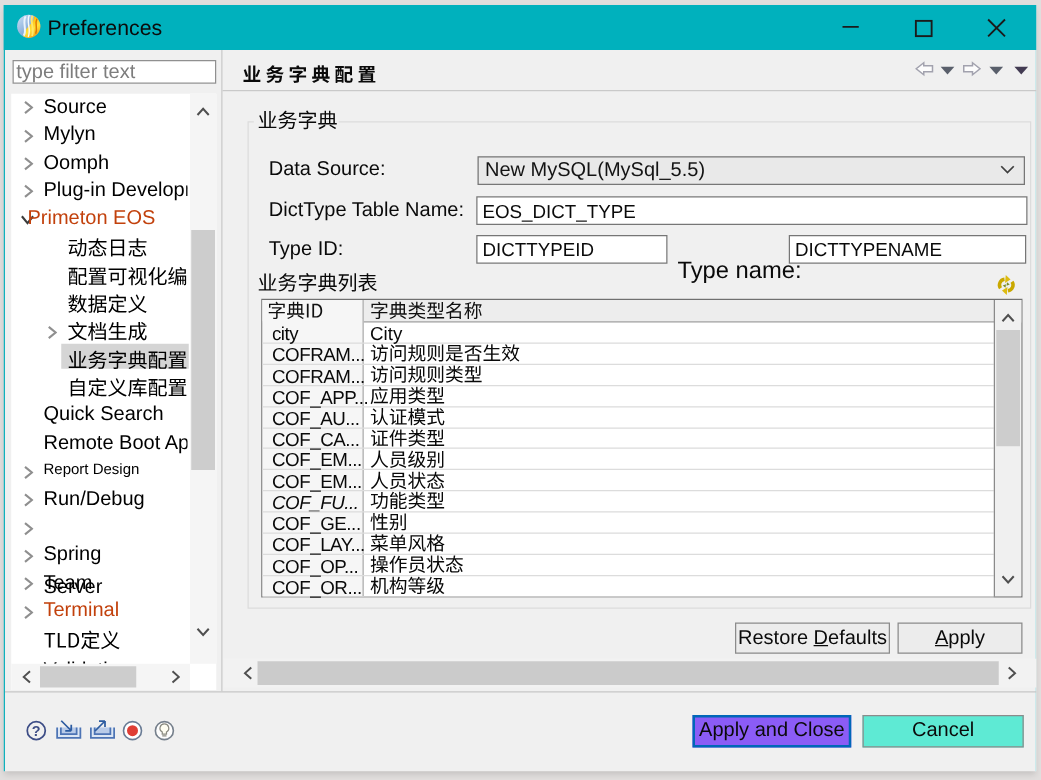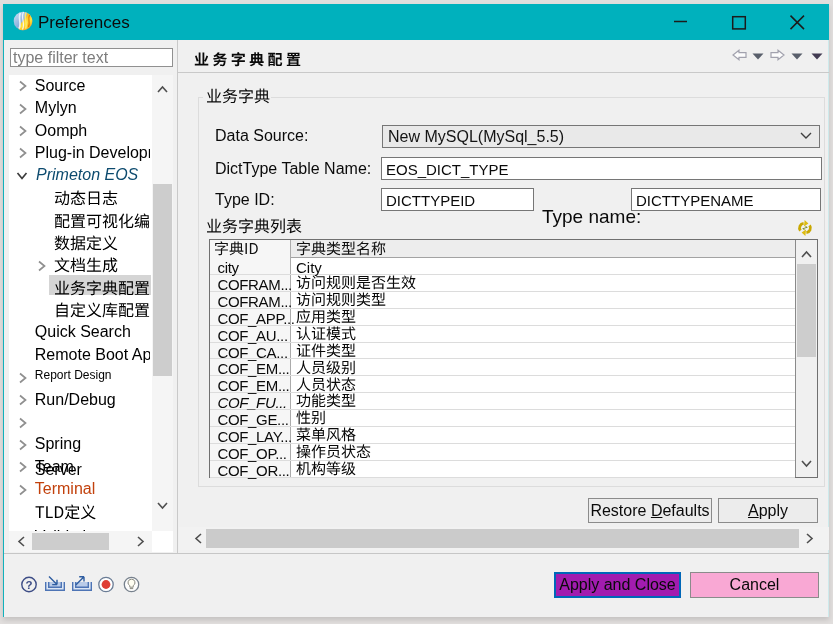--- a/index.html
+++ b/index.html
@@ -48,21 +48,21 @@
     <path d="M2 1.5 L7.5 6 L2 10.5" fill="none" stroke="#8f8f8f" stroke-width="1.7"></path>
   </svg>
 <div style="position:absolute;left:34.8px;top:121.55px;white-space:nowrap;font-size:16px;color:#000;max-width:115.2px;overflow:hidden;">Oomph</div>
 <svg style="position:absolute;left:17.5px;top:147.47px" width="9" height="12" viewBox="0 0 9 12">
     <path d="M2 1.5 L7.5 6 L2 10.5" fill="none" stroke="#8f8f8f" stroke-width="1.7"></path>
   </svg>
 <div style="position:absolute;left:34.8px;top:143.97px;white-space:nowrap;font-size:16px;color:#000;max-width:115.2px;overflow:hidden;">Plug-in Development</div>
 <svg style="position:absolute;left:16px;top:171.39px" width="12" height="9" viewBox="0 0 12 9">
     <path d="M1.5 2 L6 7.5 L10.5 2" fill="none" stroke="#3c3c3c" stroke-width="1.7"></path>
   </svg>
-<div style="position:absolute;left:36px;top:166.39px;white-space:nowrap;font-size:16px;color:#0c4a6e;max-width:115.2px;overflow:hidden;font-style:italic;">Primeton EOS</div>
+<div style="position:absolute;left:22px;top:166.39px;white-space:nowrap;font-size:16px;color:#c2410c;max-width:115.2px;overflow:hidden;">Primeton EOS</div>
 <svg style="position:absolute;left:54.3px;top:188.1px;overflow:hidden" width="64.0" height="20.0" viewBox="0 -16.00 64.00 20.00">
     <path fill="#000" d="M1.4 -12.1V-11.1H7.6V-12.1ZM10.4 -13.2C10.4 -12 10.4 -10.9 10.4 -9.7H8.1V-8.6H10.4C10.2 -4.9 9.5 -1.6 7.3 0.4C7.6 0.6 8.1 1 8.3 1.3C10.6 -1 11.3 -4.6 11.5 -8.6H13.9C13.7 -2.9 13.5 -0.8 13.1 -0.3C12.9 -0.1 12.8 -0.1 12.5 -0.1C12.1 -0.1 11.3 -0.1 10.4 -0.2C10.6 0.2 10.7 0.7 10.8 1C11.6 1.1 12.5 1.1 13 1C13.5 1 13.8 0.8 14.1 0.4C14.7 -0.3 14.9 -2.5 15.1 -9.1C15.1 -9.3 15.1 -9.7 15.1 -9.7H11.6C11.6 -10.9 11.6 -12 11.6 -13.2ZM1.4 -0.7 1.4 -0.7V-0.7C1.8 -0.9 2.4 -1.1 6.8 -2.1L7.1 -1L8.2 -1.4C7.9 -2.5 7.2 -4.4 6.6 -5.8L5.6 -5.6C5.9 -4.8 6.2 -3.9 6.5 -3.1L2.7 -2.3C3.3 -3.7 3.9 -5.5 4.3 -7.2H7.9V-8.3H0.9V-7.2H3.1C2.7 -5.3 2 -3.5 1.8 -2.9C1.5 -2.3 1.3 -1.9 1 -1.8C1.2 -1.5 1.4 -0.9 1.4 -0.7Z M22.1 -6.5C23 -6 24.2 -5.2 24.7 -4.6L25.8 -5.3C25.2 -5.9 24 -6.7 23.1 -7.2ZM20.3 -3.9V-0.7C20.3 0.6 20.8 0.9 22.7 0.9C23.1 0.9 26 0.9 26.4 0.9C27.9 0.9 28.3 0.4 28.5 -1.6C28.1 -1.7 27.6 -1.8 27.4 -2C27.3 -0.4 27.2 -0.2 26.3 -0.2C25.7 -0.2 23.2 -0.2 22.7 -0.2C21.7 -0.2 21.5 -0.3 21.5 -0.7V-3.9ZM22.6 -4.2C23.5 -3.4 24.6 -2.2 25.1 -1.4L26.1 -2.1C25.5 -2.8 24.4 -4 23.5 -4.8ZM28 -3.8C28.8 -2.4 29.6 -0.6 29.9 0.6L31 0.1C30.7 -1 29.9 -2.8 29.1 -4.1ZM18.5 -3.9C18.2 -2.6 17.6 -0.9 16.9 0.1L18 0.6C18.7 -0.4 19.2 -2.2 19.5 -3.5ZM23.5 -13.5C23.4 -12.7 23.3 -11.9 23.1 -11.2H16.9V-10.1H22.8C22 -8 20.4 -6.3 16.7 -5.3C17 -5.1 17.3 -4.6 17.4 -4.3C21.6 -5.4 23.3 -7.5 24.1 -10.1C25.3 -7.2 27.4 -5.2 30.5 -4.4C30.7 -4.7 31 -5.2 31.3 -5.5C28.4 -6.1 26.4 -7.8 25.3 -10.1H31.2V-11.2H24.4C24.5 -11.9 24.6 -12.7 24.7 -13.5Z M36 -5.6H44V-1.1H36ZM36 -6.8V-11.2H44V-6.8ZM34.8 -12.4V1.1H36V0.1H44V1H45.3V-12.4Z M52.3 -4.1V-0.6C52.3 0.7 52.8 1.1 54.7 1.1C55 1.1 57.9 1.1 58.3 1.1C59.9 1.1 60.2 0.5 60.4 -1.6C60.1 -1.6 59.6 -1.8 59.3 -2C59.2 -0.3 59.1 -0 58.2 -0C57.6 -0 55.2 -0 54.7 -0C53.7 -0 53.5 -0.1 53.5 -0.6V-4.1ZM54 -5.1C55.4 -4.3 56.9 -3.1 57.6 -2.3L58.5 -3.1C57.7 -3.9 56.2 -5 54.9 -5.8ZM59.9 -3.7C60.7 -2.4 61.6 -0.5 62 0.6L63.1 0.1C62.7 -1 61.8 -2.8 61 -4.1ZM50.4 -4C50.1 -2.7 49.5 -1.1 48.8 -0.1L49.9 0.5C50.6 -0.6 51.1 -2.3 51.5 -3.6ZM55.3 -13.4V-11.1H48.9V-10H55.3V-7.3H49.9V-6.1H62.2V-7.3H56.6V-10H63.2V-11.1H56.6V-13.4Z"></path>
   </svg>
 <svg style="position:absolute;left:54.3px;top:210.5px;overflow:hidden" width="95.7" height="20.0" viewBox="0 -16.00 95.70 20.00">
     <path fill="#000" d="M8.9 -12.7V-11.6H13.7V-7.7H8.9V-0.7C8.9 0.7 9.4 1.1 10.8 1.1C11.2 1.1 13.2 1.1 13.5 1.1C15 1.1 15.3 0.4 15.5 -2.2C15.2 -2.3 14.7 -2.5 14.4 -2.7C14.3 -0.4 14.2 -0 13.5 -0C13 -0 11.3 -0 11 -0C10.2 -0 10.1 -0.1 10.1 -0.7V-6.5H13.7V-5.4H14.9V-12.7ZM2.3 -2.5H6.7V-0.9H2.3ZM2.3 -3.4V-8.8H3.4V-7.6C3.4 -6.7 3.2 -5.7 2.3 -4.9C2.4 -4.8 2.7 -4.5 2.8 -4.4C3.8 -5.3 4 -6.6 4 -7.6V-8.8H4.9V-5.8C4.9 -5.1 5.1 -4.9 5.8 -4.9C5.9 -4.9 6.4 -4.9 6.6 -4.9H6.7V-3.4ZM0.9 -12.8V-11.7H3.2V-9.9H1.3V1.2H2.3V0.1H6.7V1H7.7V-9.9H5.9V-11.7H8.1V-12.8ZM4.1 -9.9V-11.7H5V-9.9ZM5.6 -8.8H6.7V-5.6L6.7 -5.6C6.6 -5.6 6.6 -5.6 6.4 -5.6C6.3 -5.6 5.9 -5.6 5.8 -5.6C5.6 -5.6 5.6 -5.6 5.6 -5.8Z M26.4 -12H29.1V-10.5H26.4ZM22.7 -12H25.3V-10.5H22.7ZM19 -12H21.6V-10.5H19ZM19 -6.8V-0.1H16.9V0.8H31.1V-0.1H28.9V-6.8H23.9L24.1 -7.8H30.8V-8.7H24.3L24.5 -9.6H30.3V-12.8H17.9V-9.6H23.3L23.1 -8.7H17.1V-7.8H23L22.8 -6.8ZM20.2 -0.1V-1.1H27.7V-0.1ZM20.2 -4.4H27.7V-3.5H20.2ZM20.2 -5.1V-6H27.7V-5.1ZM20.2 -2.8H27.7V-1.8H20.2Z M32.9 -12.3V-11.1H44V-0.5C44 -0.1 43.8 -0 43.5 0C43.1 0 41.8 0 40.5 -0C40.7 0.3 40.9 0.9 41 1.2C42.6 1.2 43.7 1.2 44.4 1C45 0.8 45.2 0.4 45.2 -0.4V-11.1H47.2V-12.3ZM35.7 -7.6H39.9V-3.9H35.7ZM34.5 -8.8V-1.5H35.7V-2.8H41.1V-8.8Z M55.2 -12.7V-4.1H56.4V-11.6H61.3V-4.1H62.5V-12.7ZM50.5 -12.9C51 -12.2 51.7 -11.4 52 -10.8L52.9 -11.4C52.6 -12 52 -12.8 51.4 -13.4ZM58.2 -10.4V-7.3C58.2 -4.8 57.7 -1.7 53.7 0.4C53.9 0.6 54.3 1 54.4 1.3C56.8 0 58.1 -1.7 58.7 -3.4V-0.3C58.7 0.8 59.2 1 60.3 1H61.7C63.1 1 63.3 0.4 63.4 -2.1C63.1 -2.2 62.7 -2.4 62.4 -2.6C62.4 -0.3 62.3 0.1 61.7 0.1H60.4C60 0.1 59.9 0 59.9 -0.4V-4.4H59C59.3 -5.4 59.3 -6.4 59.3 -7.2V-10.4ZM49 -10.7V-9.6H52.9C52 -7.6 50.3 -5.6 48.6 -4.4C48.8 -4.2 49.1 -3.6 49.2 -3.3C49.8 -3.7 50.4 -4.3 51 -5V1.3H52.2V-5.6C52.7 -4.9 53.4 -4 53.7 -3.5L54.5 -4.5C54.2 -4.8 53.1 -6.1 52.5 -6.8C53.2 -7.8 53.9 -9.1 54.4 -10.3L53.7 -10.7L53.5 -10.7Z M77.9 -11.1C76.8 -9.4 75.2 -7.8 73.5 -6.5V-13.2H72.3V-5.5C71.2 -4.8 70.2 -4.2 69.2 -3.7C69.5 -3.5 69.8 -3 70 -2.8C70.8 -3.2 71.5 -3.6 72.3 -4.1V-1.3C72.3 0.5 72.7 1 74.3 1C74.7 1 76.8 1 77.2 1C78.9 1 79.2 -0.1 79.4 -3.1C79 -3.2 78.5 -3.4 78.2 -3.6C78.1 -0.9 78 -0.2 77.1 -0.2C76.7 -0.2 74.8 -0.2 74.5 -0.2C73.7 -0.2 73.5 -0.4 73.5 -1.3V-4.9C75.6 -6.4 77.6 -8.3 79 -10.4ZM69 -13.4C68 -11 66.4 -8.6 64.7 -7.1C64.9 -6.8 65.3 -6.2 65.5 -5.9C66.1 -6.5 66.7 -7.2 67.3 -8V1.3H68.6V-9.9C69.2 -10.9 69.7 -12 70.2 -13.1Z M80.6 -0.9 80.9 0.2C82.2 -0.3 83.9 -1 85.5 -1.6L85.3 -2.6C83.6 -1.9 81.8 -1.3 80.6 -0.9ZM81 -6.8C81.2 -6.9 81.6 -7 83.3 -7.2C82.7 -6.2 82.1 -5.4 81.9 -5.1C81.4 -4.4 81.1 -4 80.7 -4C80.8 -3.7 81 -3.1 81.1 -2.9C81.4 -3.1 81.9 -3.3 85.4 -4.1C85.4 -4.3 85.3 -4.8 85.3 -5.1L82.7 -4.5C83.8 -6 84.9 -7.8 85.8 -9.6L84.8 -10.1C84.6 -9.5 84.2 -8.9 83.9 -8.3L82.1 -8.1C83 -9.5 83.9 -11.3 84.6 -13L83.4 -13.4C82.9 -11.5 81.8 -9.4 81.5 -8.9C81.1 -8.3 80.9 -7.9 80.6 -7.9C80.7 -7.6 80.9 -7 81 -6.8ZM90 -5.6V-3.2H88.7V-5.6ZM90.8 -5.6H91.9V-3.2H90.8ZM87.7 -6.6V1.2H88.7V-2.3H90V0.8H90.8V-2.3H91.9V0.7H92.8V-2.3H93.9V0.1C93.9 0.2 93.9 0.3 93.8 0.3C93.7 0.3 93.4 0.3 93 0.3C93.2 0.5 93.3 0.9 93.3 1.2C93.9 1.2 94.2 1.1 94.5 1C94.8 0.8 94.9 0.6 94.9 0.1V-6.6L93.9 -6.6ZM92.8 -5.6H93.9V-3.2H92.8ZM89.7 -13.2C89.9 -12.8 90.2 -12.2 90.4 -11.7H86.6V-8.2C86.6 -5.8 86.5 -2.2 85 0.3C85.3 0.4 85.8 0.8 86 1C87.4 -1.6 87.7 -5.4 87.7 -8H94.7V-11.7H91.7C91.5 -12.2 91.2 -13 90.8 -13.5ZM87.7 -10.7H93.6V-9H87.7Z M104.8 -12H109.1V-10.4H104.8ZM103.7 -12.9V-9.5H110.3V-12.9ZM97.3 -5.3C97.4 -5.4 97.9 -5.5 98.4 -5.5H99.9V-3.2L96.6 -2.7L96.9 -1.5L99.9 -2.1V1.2H101V-2.3L102.8 -2.7L102.8 -3.7L101 -3.4V-5.5H102.5V-6.6H101V-9.1H99.9V-6.6H98.4C98.8 -7.7 99.3 -9 99.6 -10.4H102.6V-11.6H100C100.1 -12.1 100.2 -12.7 100.3 -13.2L99.1 -13.4C99.1 -12.8 98.9 -12.2 98.8 -11.6H96.8V-10.4H98.5C98.2 -9.1 97.8 -8.1 97.7 -7.7C97.4 -7 97.2 -6.4 96.9 -6.4C97.1 -6.1 97.2 -5.5 97.3 -5.3ZM109 -7.6V-6.2H105V-7.6ZM102.4 -1.2 102.6 -0.1 109 -0.6V1.3H110.2V-0.7L111.3 -0.8L111.4 -1.8L110.2 -1.8V-7.6H111.2V-8.6H102.8V-7.6H103.9V-1.3ZM109 -5.3V-3.9H105V-5.3ZM109 -3V-1.7L105 -1.4V-3Z"></path>
   </svg>
 <svg style="position:absolute;left:54.3px;top:233.0px;overflow:hidden" width="64.0" height="20.0" viewBox="0 -16.00 64.00 20.00">
     <path fill="#000" d="M7.1 -13.1C6.8 -12.5 6.3 -11.6 5.9 -11L6.7 -10.6C7.1 -11.2 7.6 -12 8.1 -12.7ZM1.4 -12.7C1.8 -12 2.3 -11.1 2.4 -10.6L3.3 -11C3.2 -11.6 2.7 -12.4 2.3 -13ZM6.6 -4.2C6.2 -3.3 5.7 -2.6 5.1 -2C4.5 -2.3 3.8 -2.6 3.2 -2.9C3.5 -3.3 3.7 -3.7 4 -4.2ZM1.8 -2.4C2.5 -2.1 3.4 -1.7 4.2 -1.3C3.2 -0.6 2 -0.1 0.7 0.2C0.9 0.4 1.1 0.9 1.2 1.2C2.7 0.8 4.1 0.1 5.2 -0.8C5.7 -0.5 6.2 -0.2 6.6 0.1L7.4 -0.7C7 -0.9 6.5 -1.2 6 -1.5C6.8 -2.4 7.5 -3.6 7.9 -4.9L7.3 -5.2L7.1 -5.2H4.4L4.8 -6L3.7 -6.2C3.6 -5.9 3.5 -5.5 3.3 -5.2H1.1V-4.2H2.8C2.5 -3.5 2.1 -2.9 1.8 -2.4ZM4.1 -13.5V-10.5H0.8V-9.5H3.7C3 -8.4 1.7 -7.4 0.6 -7C0.9 -6.7 1.1 -6.3 1.3 -6C2.3 -6.6 3.3 -7.5 4.1 -8.4V-6.5H5.2V-8.6C6 -8.1 7 -7.3 7.4 -7L8 -7.8C7.7 -8.1 6.3 -9 5.5 -9.5H8.5V-10.5H5.2V-13.5ZM10.1 -13.3C9.7 -10.5 8.9 -7.8 7.7 -6.1C8 -6 8.4 -5.6 8.6 -5.4C9 -6 9.4 -6.7 9.7 -7.5C10 -5.9 10.5 -4.4 11.1 -3.2C10.2 -1.7 9 -0.5 7.2 0.4C7.4 0.6 7.8 1.1 7.9 1.3C9.5 0.4 10.8 -0.7 11.7 -2.1C12.5 -0.7 13.5 0.4 14.7 1.1C14.9 0.8 15.3 0.4 15.6 0.2C14.2 -0.5 13.2 -1.7 12.3 -3.2C13.2 -4.8 13.7 -6.8 14.1 -9.2H15.2V-10.3H10.6C10.8 -11.2 11 -12.2 11.2 -13.1ZM12.9 -9.2C12.7 -7.4 12.3 -5.8 11.7 -4.4C11.1 -5.9 10.7 -7.5 10.4 -9.2Z M23.7 -3.8V1.3H24.8V0.6H29.7V1.2H30.8V-3.8H27.7V-5.8H31.3V-6.8H27.7V-8.6H30.8V-12.7H22.3V-7.9C22.3 -5.4 22.2 -1.9 20.5 0.6C20.8 0.7 21.3 1.1 21.5 1.3C22.8 -0.7 23.3 -3.4 23.4 -5.8H26.6V-3.8ZM23.5 -11.7H29.6V-9.6H23.5ZM23.5 -8.6H26.6V-6.8H23.5L23.5 -7.9ZM24.8 -0.4V-2.8H29.7V-0.4ZM18.7 -13.4V-10.2H16.7V-9.1H18.7V-5.6C17.8 -5.3 17.1 -5.1 16.5 -4.9L16.8 -3.8L18.7 -4.4V-0.2C18.7 0 18.6 0.1 18.4 0.1C18.2 0.1 17.6 0.1 16.9 0.1C17 0.4 17.2 0.9 17.2 1.2C18.2 1.2 18.9 1.1 19.2 0.9C19.6 0.8 19.8 0.4 19.8 -0.2V-4.7L21.6 -5.3L21.5 -6.4L19.8 -5.9V-9.1H21.6V-10.2H19.8V-13.4Z M35.6 -6C35.2 -3.2 34.4 -0.9 32.6 0.5C32.9 0.7 33.4 1.1 33.6 1.3C34.6 0.4 35.4 -0.8 36 -2.3C37.4 0.5 39.8 1 43.2 1H46.9C47 0.7 47.2 0.1 47.4 -0.2C46.6 -0.2 43.8 -0.2 43.2 -0.2C42.3 -0.2 41.4 -0.2 40.6 -0.4V-3.6H45.4V-4.7H40.6V-7.3H44.7V-8.5H35.4V-7.3H39.4V-0.7C38 -1.2 37 -2.1 36.4 -3.8C36.6 -4.5 36.7 -5.2 36.8 -5.9ZM38.8 -13.2C39.1 -12.7 39.4 -12.1 39.6 -11.6H33.3V-8.1H34.5V-10.5H45.5V-8.1H46.7V-11.6H40.9C40.8 -12.2 40.4 -13 40 -13.6Z M54.6 -13.1C55.2 -11.9 55.9 -10.3 56.2 -9.2L57.3 -9.7C57 -10.7 56.3 -12.3 55.6 -13.5ZM60.7 -12.3C59.7 -9.2 58.2 -6.5 56 -4.3C54 -6.3 52.5 -8.8 51.4 -11.6L50.3 -11.2C51.5 -8.3 53.1 -5.6 55.2 -3.4C53.4 -1.9 51.2 -0.6 48.6 0.2C48.8 0.5 49.1 1 49.2 1.3C52 0.3 54.2 -1 56 -2.6C57.9 -0.9 60 0.4 62.6 1.3C62.8 0.9 63.1 0.4 63.4 0.2C60.9 -0.6 58.8 -1.8 56.9 -3.5C59.2 -5.8 60.8 -8.6 61.9 -11.9Z"></path>
   </svg>
 <svg style="position:absolute;left:37.1px;top:259.57px" width="9" height="12" viewBox="0 0 9 12">
@@ -269,13 +269,13 @@
 <path d="M56.7 8 V13.2 H69.3 V8" fill="#b9cbe8"></path>
 <path d="M57 10.8 L65 2.8 M65 2.8 V7.6 M65 2.8 H60.2" stroke="#2d5ca0"></path>
 </g>
 <circle cx="87" cy="10.5" r="7.2" stroke="#6a7c95" stroke-width="1.3" fill="#fff"></circle>
 <circle cx="87" cy="10.5" r="4.4" fill="#df3e35"></circle>
 <circle cx="112.5" cy="10.5" r="7.2" stroke="#76808c" stroke-width="1.3" fill="#fdfdfd"></circle>
 <path d="M112.5 5.2 a3.4 3.4 0 0 1 1.7 6.4 l0 1.6 h-3.4 l0 -1.6 a3.4 3.4 0 0 1 1.7 -6.4Z" fill="#fffef2" stroke="#8a8a80" stroke-width="1"></path>
 <path d="M110.8 14.6 h3.4" stroke="#8a8a80" stroke-width="1"></path>
 </g>
   </svg>
-<div style="position:absolute;left:554px;top:572px;width:127px;height:26px;line-height:22px;background:#a21caf;border:2px solid #0067b8;box-sizing:border-box;text-align:center;font-size:16px;color:#0a0a0a;">Apply and Close</div>
-<div style="position:absolute;left:690px;top:572px;width:129px;height:26px;line-height:24px;background:#f9a8d4;border:1px solid #8b8b8b;box-sizing:border-box;text-align:center;font-size:16px;color:#0a0a0a;">Cancel</div>
+<div style="position:absolute;left:554px;top:572px;width:127px;height:26px;line-height:22px;background:#8b5cf6;border:2px solid #0067b8;box-sizing:border-box;text-align:center;font-size:16px;color:#0a0a0a;">Apply and Close</div>
+<div style="position:absolute;left:690px;top:572px;width:129px;height:26px;line-height:24px;background:#5eead4;border:1px solid #8b8b8b;box-sizing:border-box;text-align:center;font-size:16px;color:#0a0a0a;">Cancel</div>
 </body></html>

